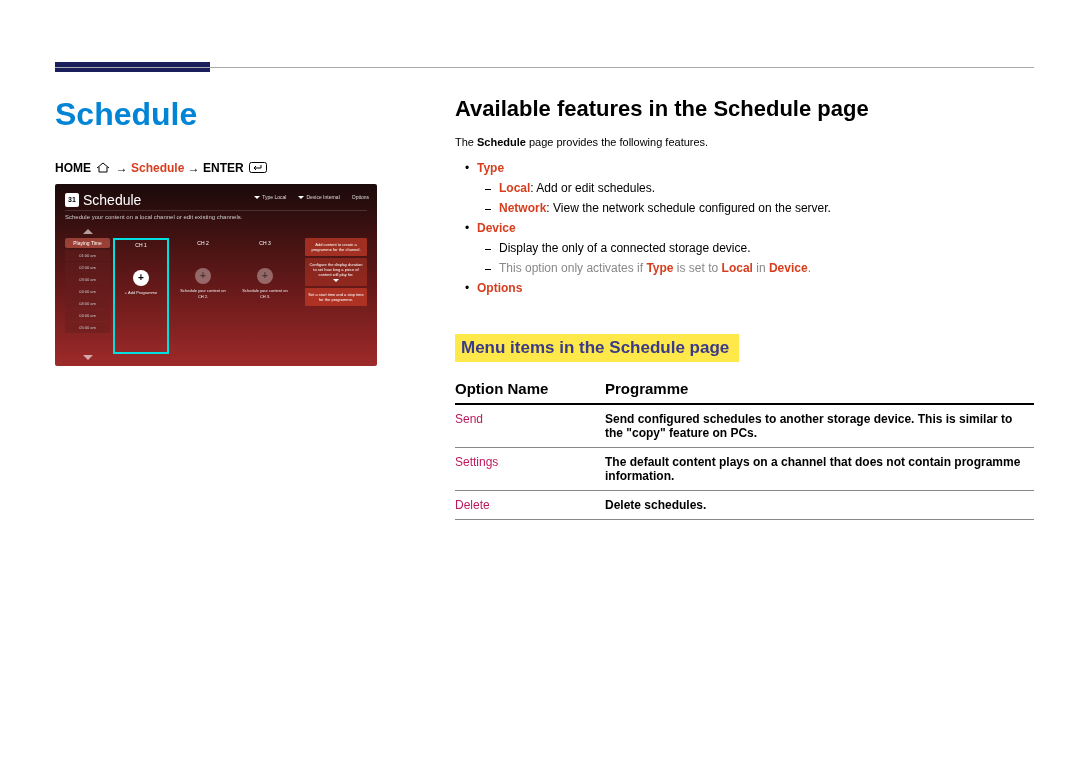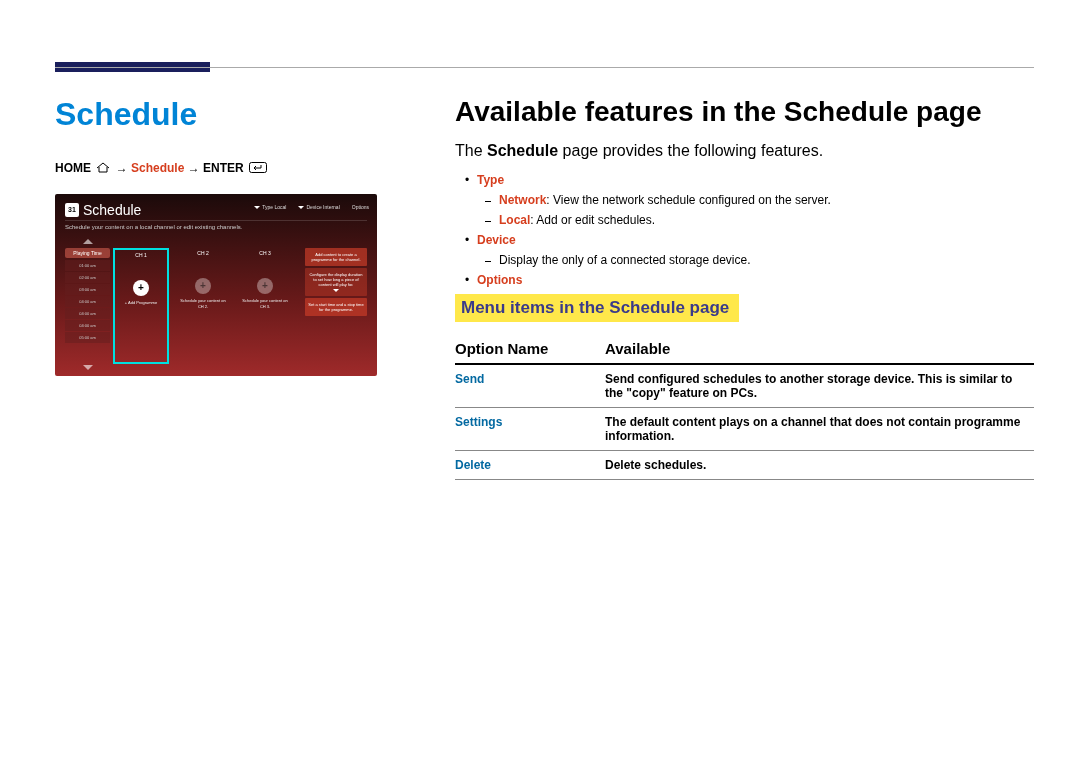--- a/index.html
+++ b/index.html
@@ -34,21 +34,21 @@
   }
   .h1-title {
     color: #0084d6;
     font-size: 32px;
     font-weight: 700;
     margin-bottom: 28px;
   }
   .breadcrumb {
     font-size: 12px;
     font-weight: 700;
-    margin-bottom: 18px;
+    margin-bottom: 8px;
   }
   .breadcrumb .red { color: #d63e1e; }
   .home-icon, .enter-icon {
     display: inline-block;
     vertical-align: middle;
     margin: 0 2px;
   }
   .screenshot {
     width: 322px;
     height: 182px;
@@ -119,42 +119,42 @@
     display:block; margin:2px auto 0; width:0;height:0;
     border-left:3px solid transparent;border-right:3px solid transparent;border-top:3px solid #fff;
   }
 
   .right-col {
     position: absolute;
     left: 455px;
     top: 96px;
     right: 46px;
   }
-  .h2 { font-size: 28px; font-weight: 700; margin-bottom: 14px; }
-  .intro { font-size: 16px; margin-bottom: 10px; }
+  .h2 { font-size: 22px; font-weight: 700; margin-bottom: 14px; }
+  .intro { font-size: 11px; margin-bottom: 10px; }
   .intro .b { font-weight:700; }
   .feature-list { font-size: 12px; }
   .feature-list .row { padding: 3px 0 3px 22px; position: relative; }
   .feature-list .bullet-dot::before {
     content:"•"; position:absolute; left:10px; top:3px; color:#000; font-size:12px;
   }
   .feature-list .sub { padding-left: 44px; position:relative;}
   .feature-list .sub::before {
     content:""; position:absolute; left:30px; top:11px; width:6px; height:1px; background:#000;
   }
   .red { color:#d63e1e; font-weight:700; }
   .gray { color:#888; }
   .subheading {
     display: inline-block;
     background: #ffe84a;
     color: #3a3a8a;
     font-size: 17px;
     font-weight: 700;
     padding: 4px 10px 4px 6px;
-    margin-top: 4px;
+    margin-top: 36px;
     margin-bottom: 12px;
   }
   table.menu {
     width: 100%;
     border-collapse: collapse;
     font-size: 12px;
   }
   table.menu th {
     text-align: left;
     font-size: 15px;
@@ -162,21 +162,21 @@
     padding: 6px 0;
     border-bottom: 2px solid #000;
   }
   table.menu th.col1 { width: 150px; }
   table.menu td {
     border-bottom: 1px solid #888;
     padding: 7px 6px 7px 0;
     vertical-align: top;
     font-weight: bold;
   }
-  table.menu td.name { color:#0369a1; font-weight:700; }
+  table.menu td.name { color:#be185d; font-weight:400; }
 </style>
 </head>
 <body>
 
 <div class="top-bar"></div>
 <div class="top-rule"></div>
 
 <div class="left-col">
   <div class="h1-title">Schedule</div>
 
@@ -254,34 +254,37 @@
 </div>
 
 <div class="right-col">
   <div class="h2">Available features in the Schedule page</div>
   <div class="intro">
     <span>The </span><span class="b">Schedule</span><span> page provides the following features.</span>
   </div>
 
   <div class="feature-list">
     <div class="row bullet-dot"><span class="red">Type</span></div>
+    <div class="row sub"><span class="red">Local</span><span>: Add or edit schedules.</span></div>
     <div class="row sub"><span class="red">Network</span><span>: View the network schedule configured on the server.</span></div>
-    <div class="row sub"><span class="red">Local</span><span>: Add or edit schedules.</span></div>
     <div class="row bullet-dot"><span class="red">Device</span></div>
     <div class="row sub"><span>Display the only of a connected storage device.</span></div>
+    <div class="row sub gray">
+      <span>This option only activates if </span><span class="red">Type</span><span> is set to </span><span class="red">Local</span><span> in </span><span class="red">Device</span><span>.</span>
+    </div>
     <div class="row bullet-dot"><span class="red">Options</span></div>
   </div>
 
   <div class="subheading">Menu items in the Schedule page</div>
 
   <table class="menu">
     <thead>
       <tr>
         <th class="col1">Option Name</th>
-        <th>Available</th>
+        <th>Programme</th>
       </tr>
     </thead>
     <tbody>
       <tr>
         <td class="name">Send</td>
         <td>Send configured schedules to another storage device. This is similar to the "copy" feature on PCs.</td>
       </tr>
       <tr>
         <td class="name">Settings</td>
         <td>The default content plays on a channel that does not contain programme information.</td>

